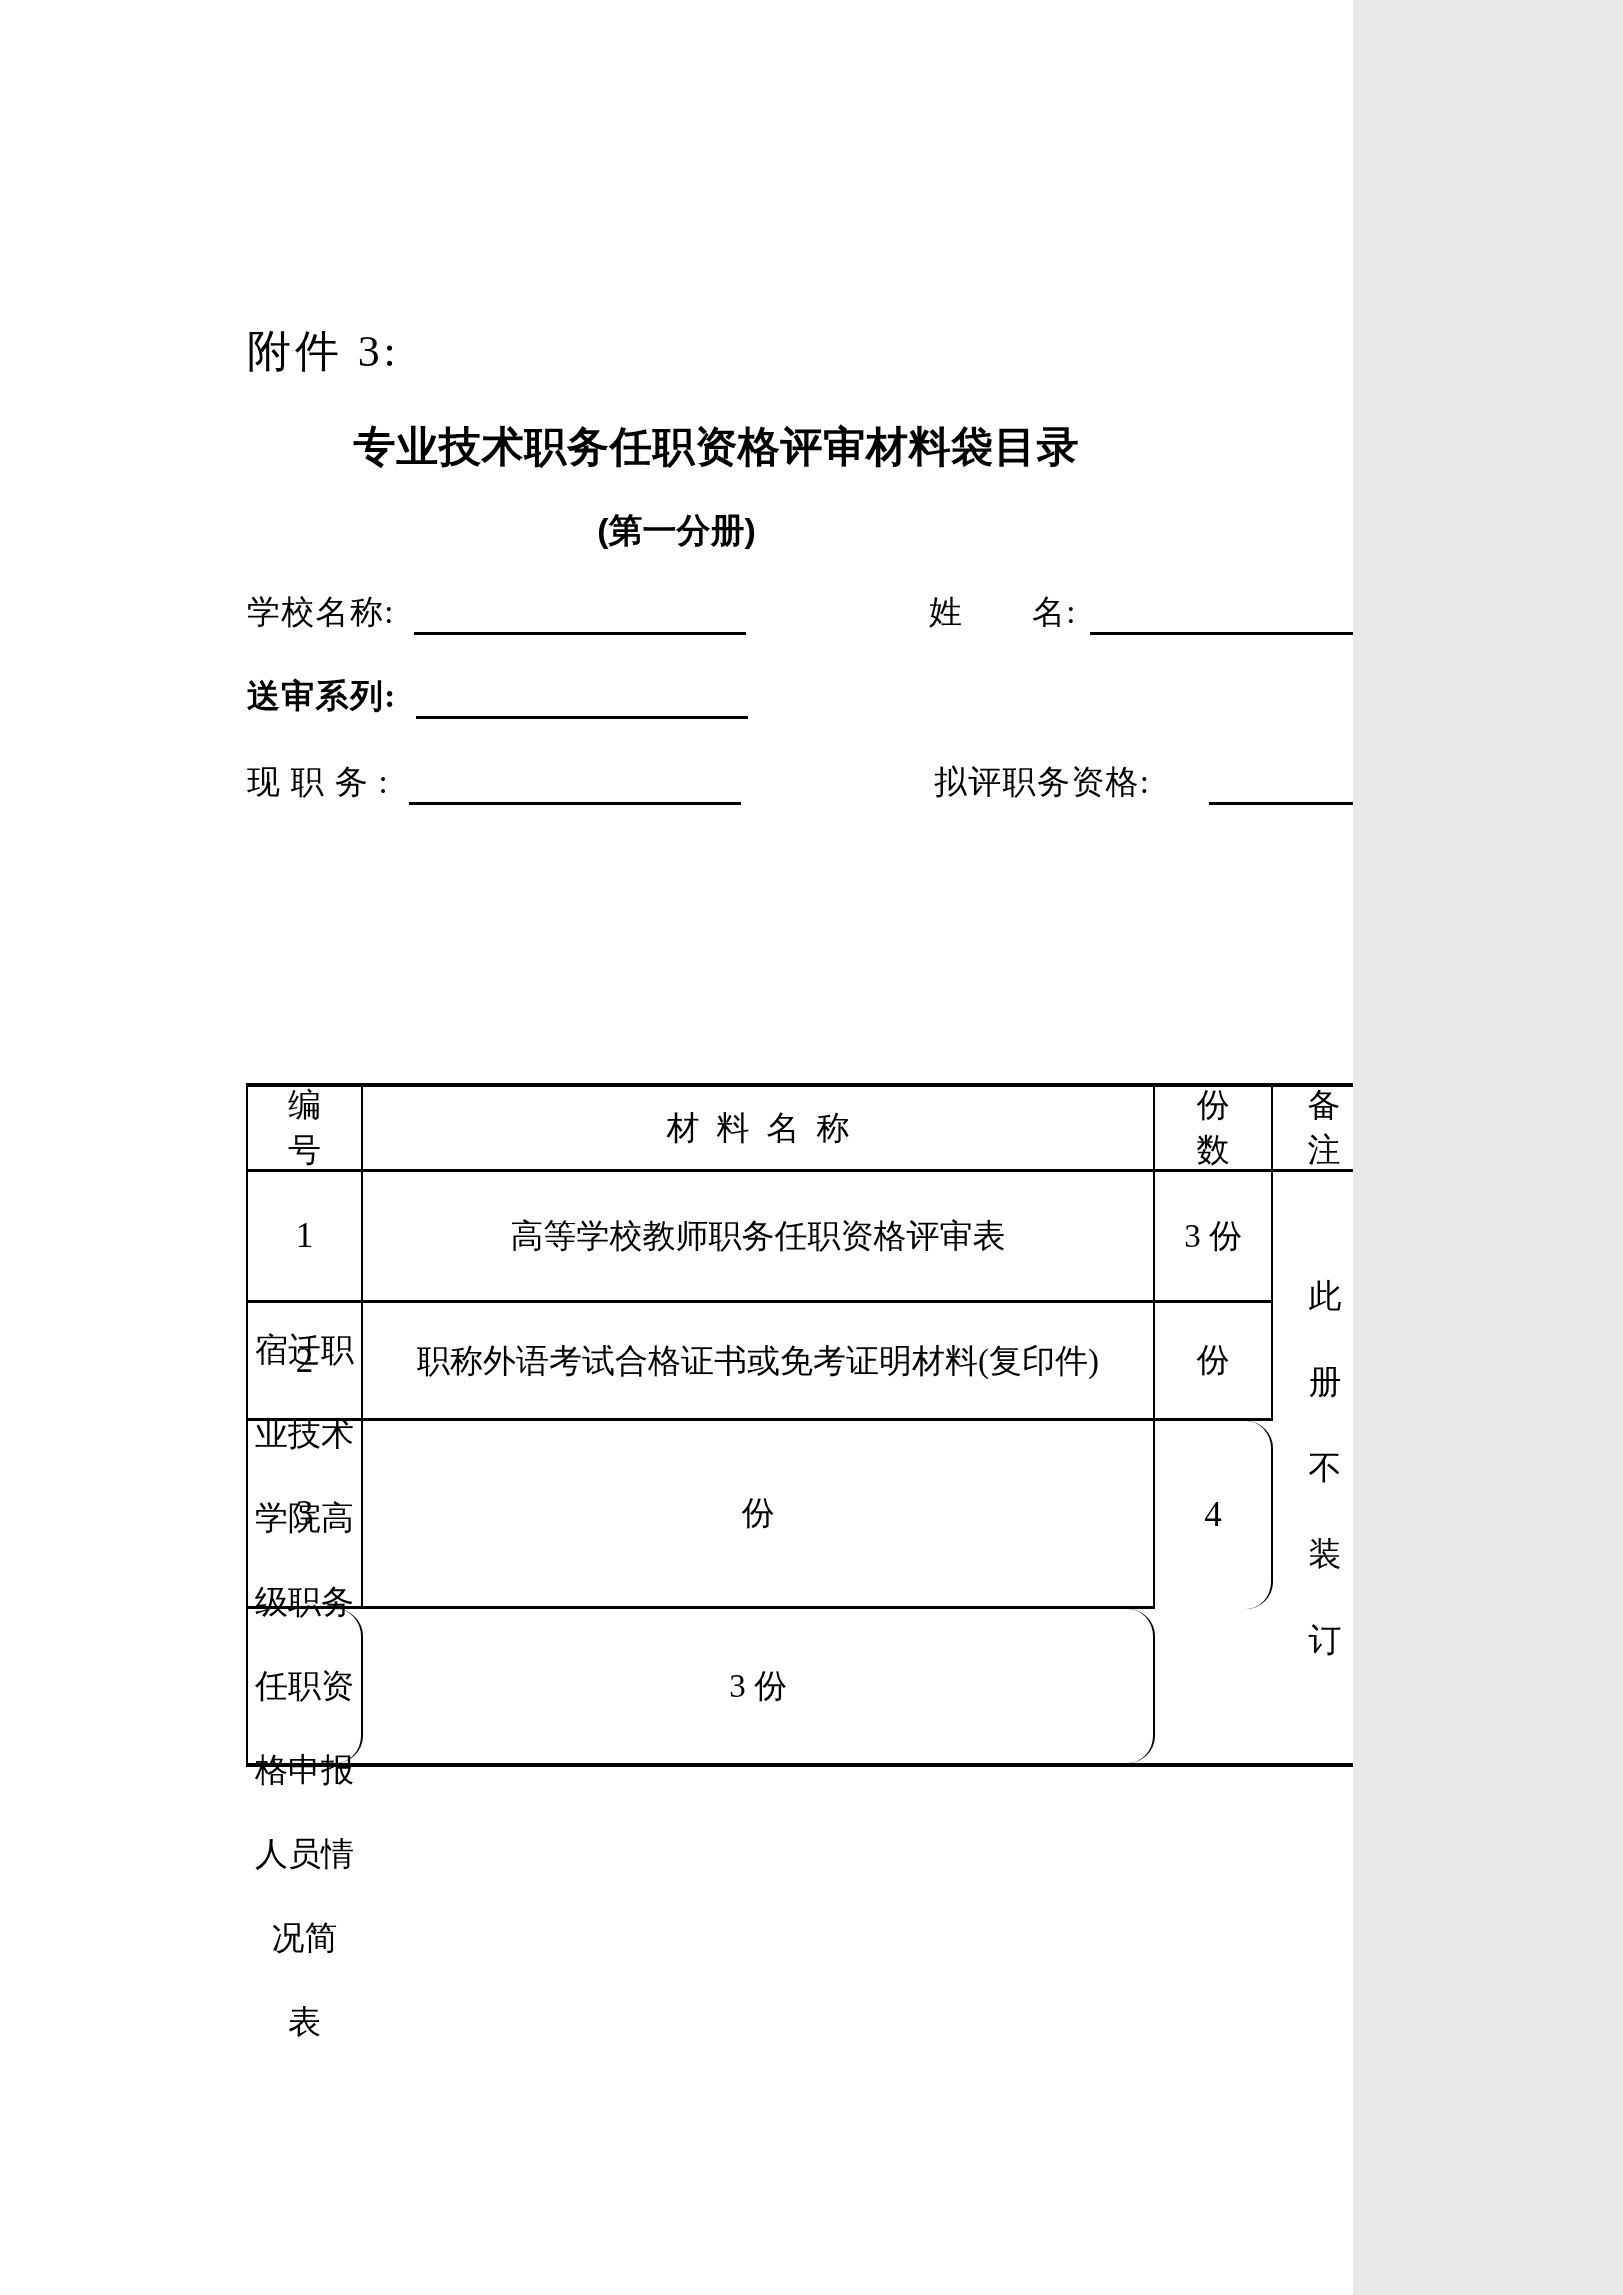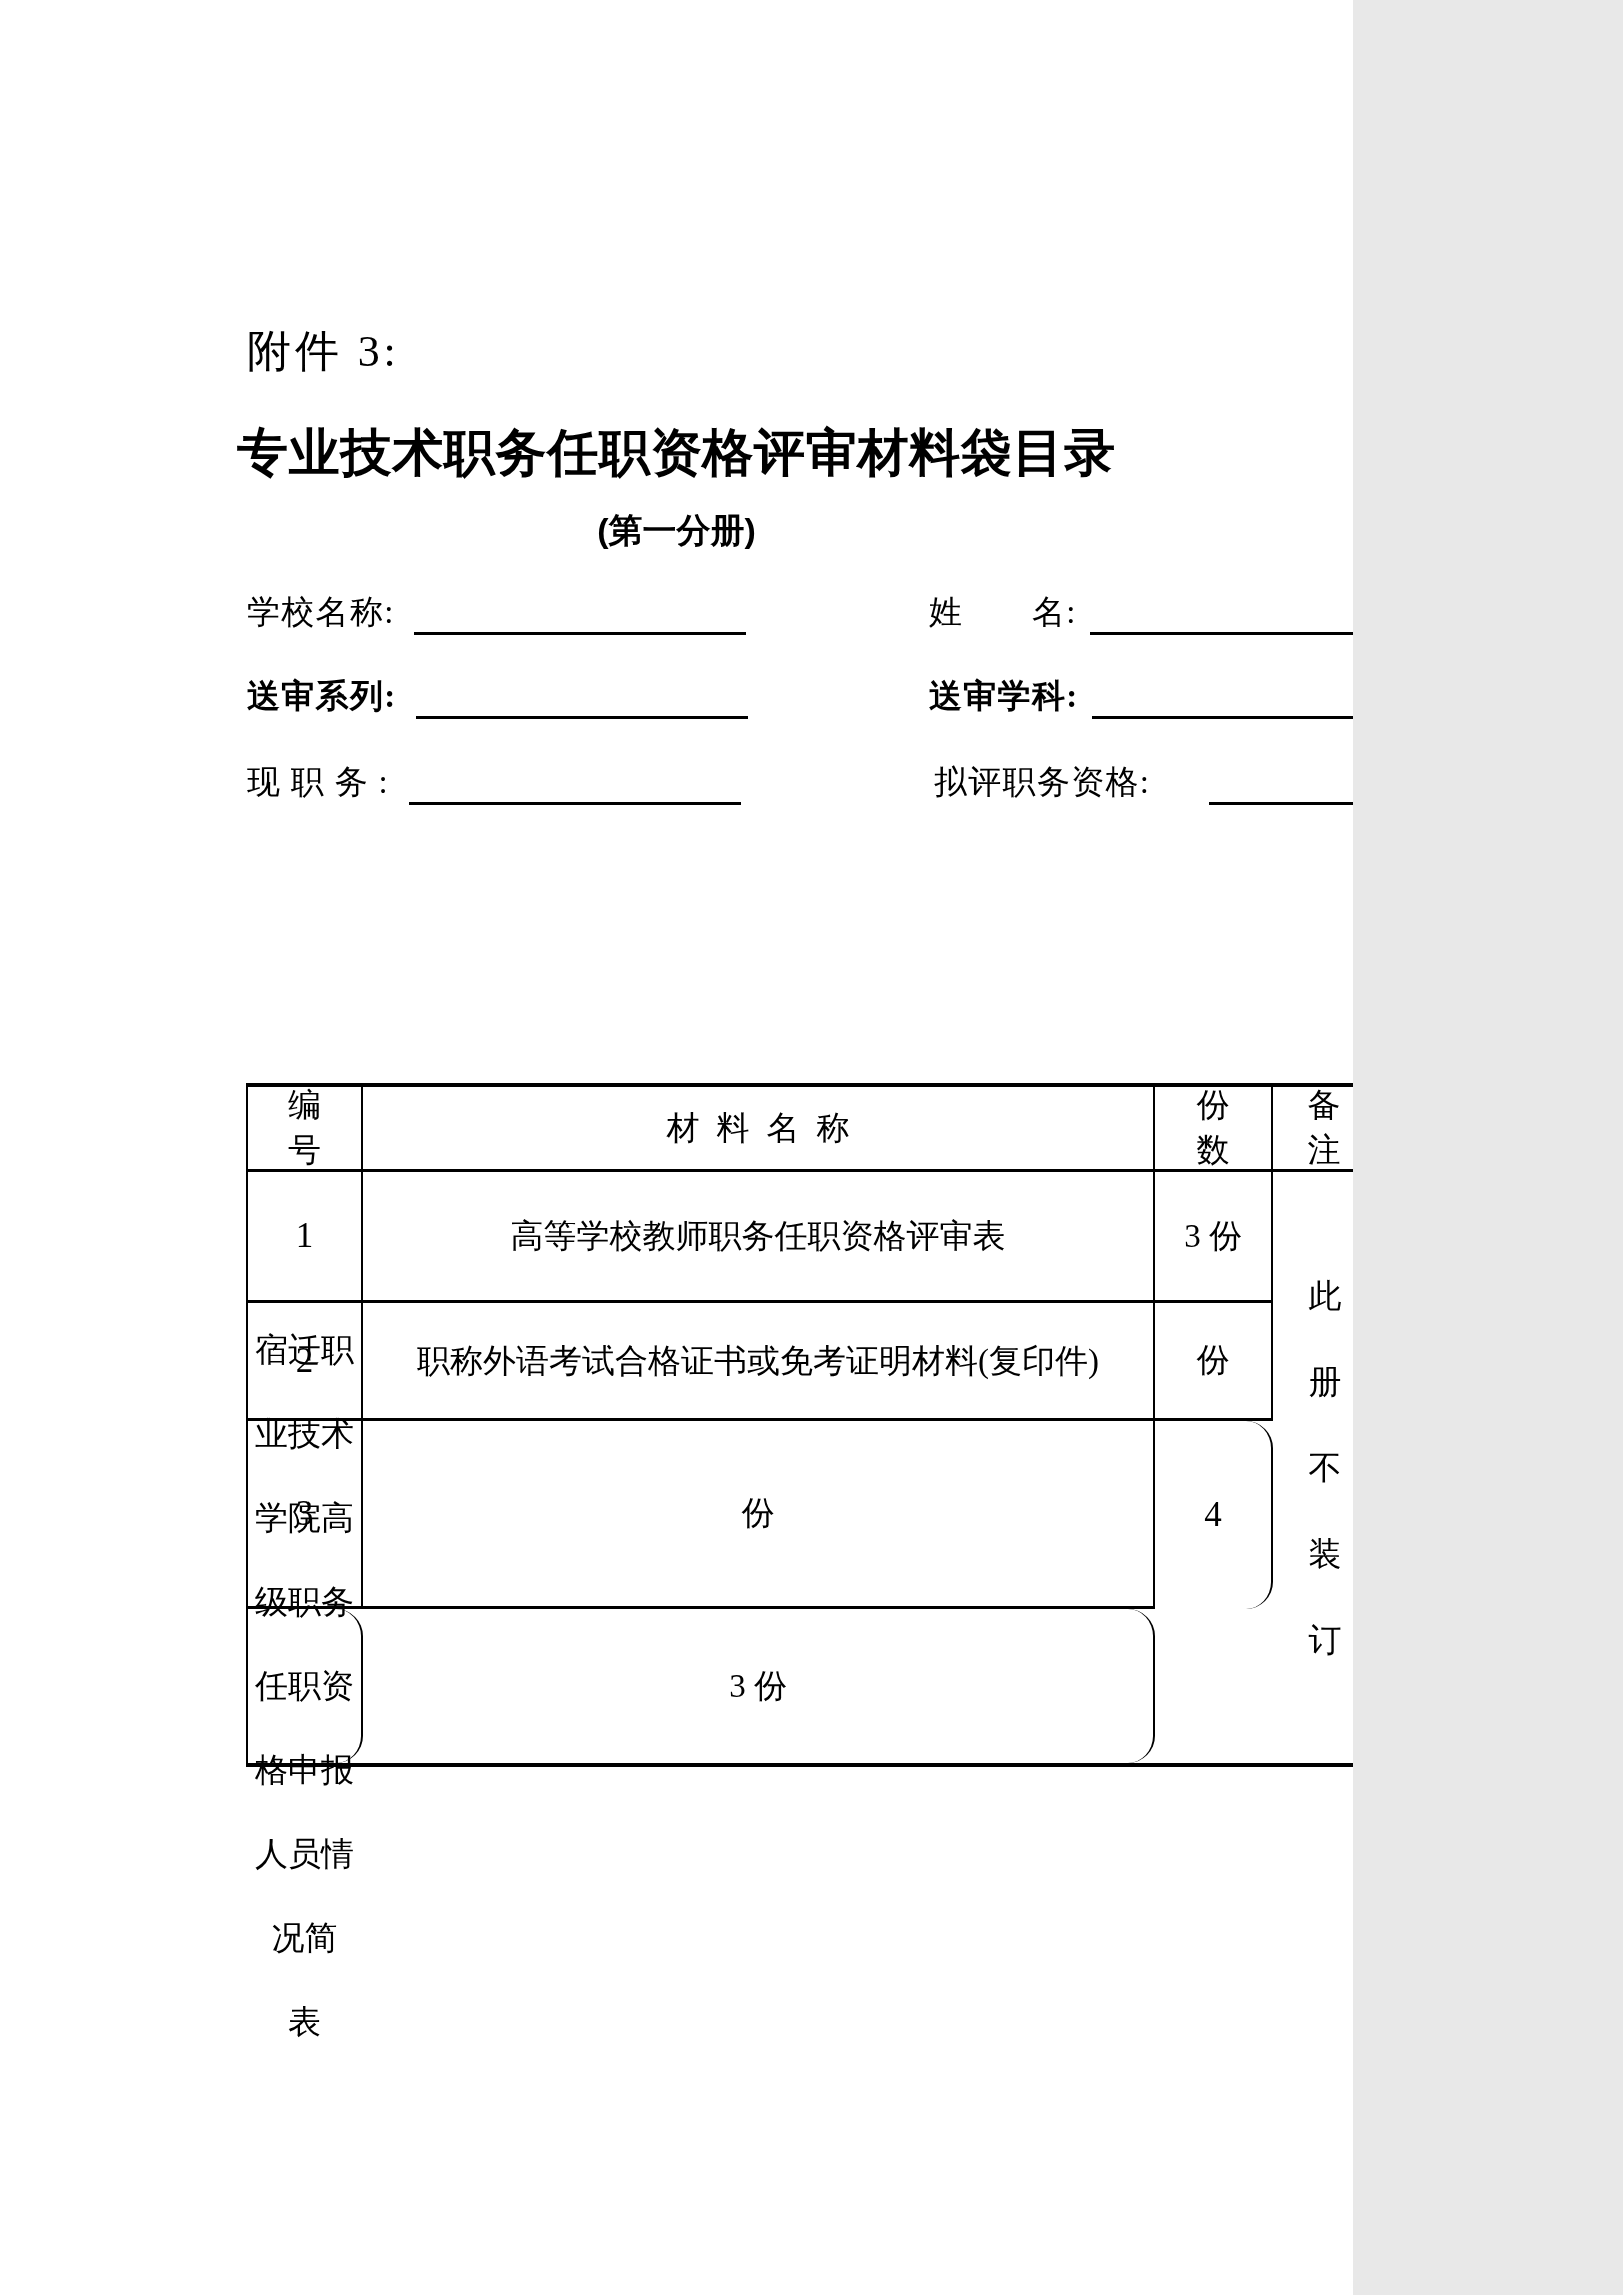--- a/index.html
+++ b/index.html
@@ -14,21 +14,21 @@
   
   .attach{
     position:absolute;left:247px;top:322px;
     font-size:44px;letter-spacing:3.9px;
   }
   
   .title{
     position:absolute;left:0;width:100%;top:419px;
     text-align:center;
     font-family:"Liberation Sans","DejaVu Sans",sans-serif;
-    font-weight:bold;font-size:51px;letter-spacing:0.7px;
+    font-weight:bold;font-size:42px;letter-spacing:0.7px;padding-left:40px;
   }
   .subtitle{
     position:absolute;left:0;width:100%;top:508px;
     text-align:center;
     font-family:"Liberation Sans","DejaVu Sans",sans-serif;
     font-weight:bold;font-size:34px;
   }
   
   .field{
     position:absolute;height:41px;
@@ -104,24 +104,20 @@
     <span class="blank blank-l"></span>
   </div>
   <div class="field f-r row1">
     <span>姓　　名:</span>
     <span class="blank blank-r"></span>
   </div>
   <div class="field f-l row2">
     <span>送审系列:</span>
     <span class="blank blank-l"></span>
   </div>
-  <div class="field f-r row2">
-    <span>送审学科:</span>
-    <span class="blank blank-r"></span>
-  </div>
   <div class="field f-l row3">
     <span>现 职 务 :</span>
     <span class="blank blank-l"></span>
   </div>
   <div class="field f-r row3">
     <span>拟评职务资格:</span>
     <span class="blank blank-r3"></span>
   </div>
 
   <div class="doc-table">

